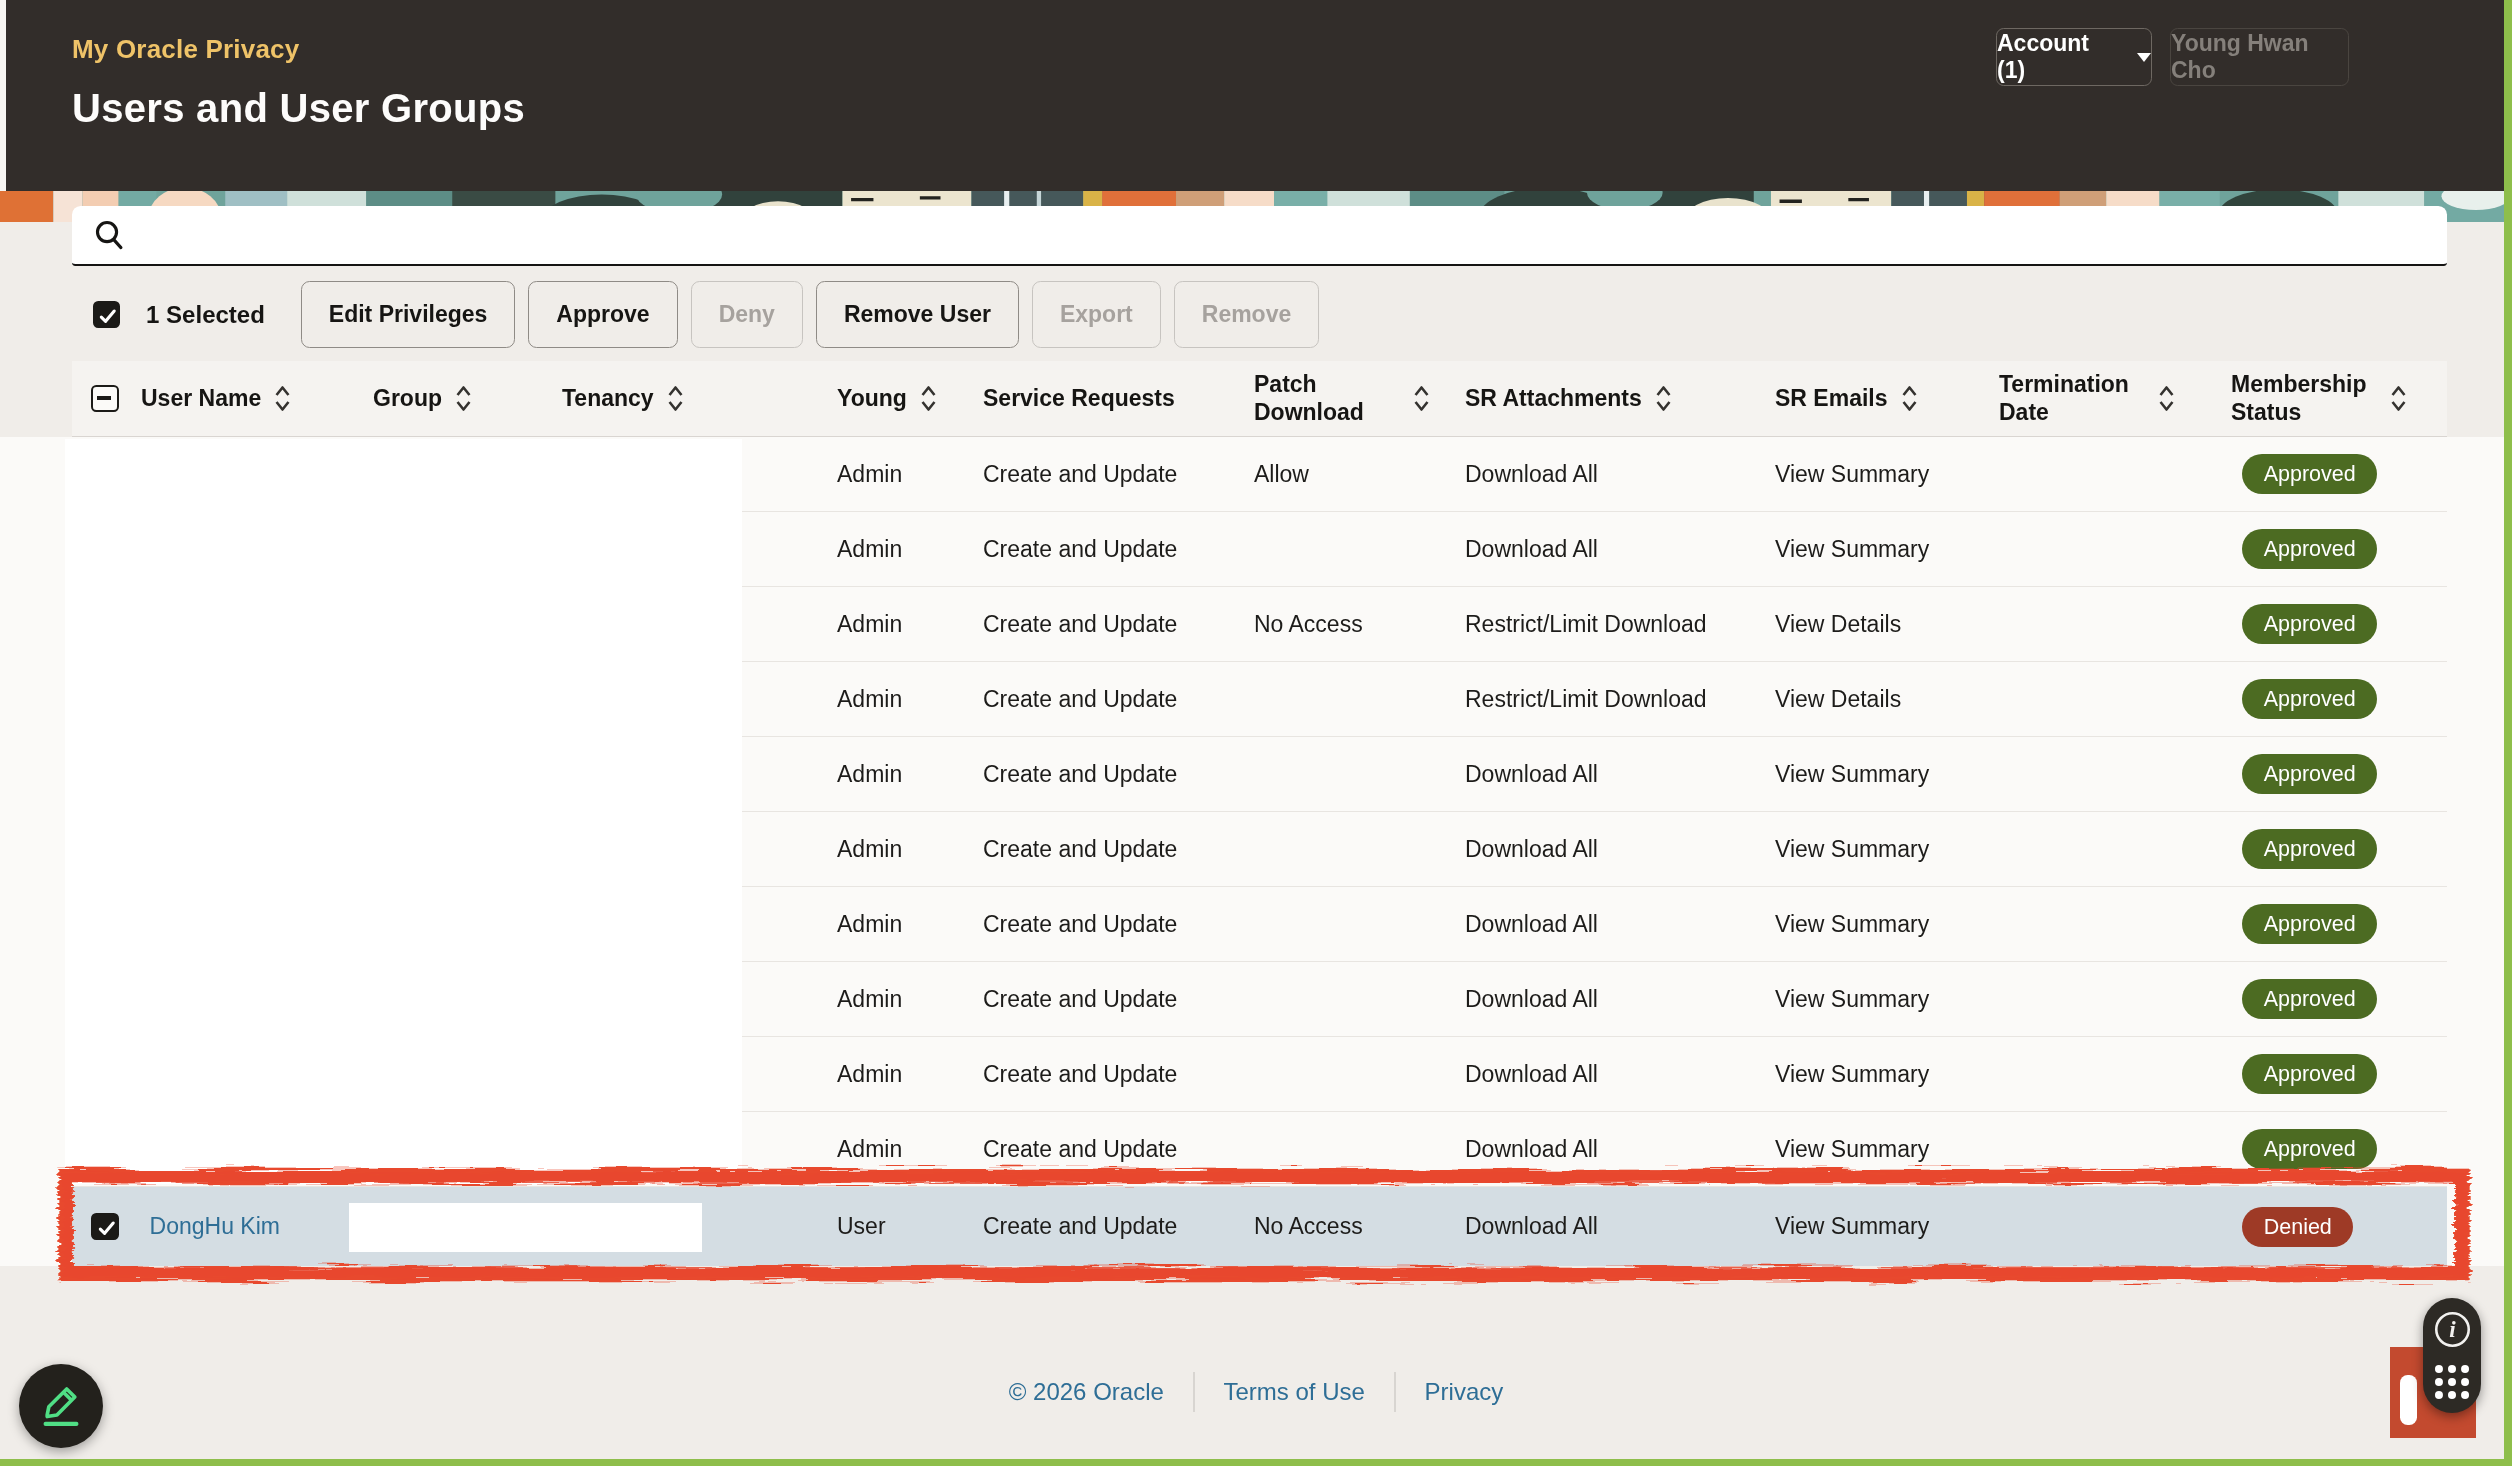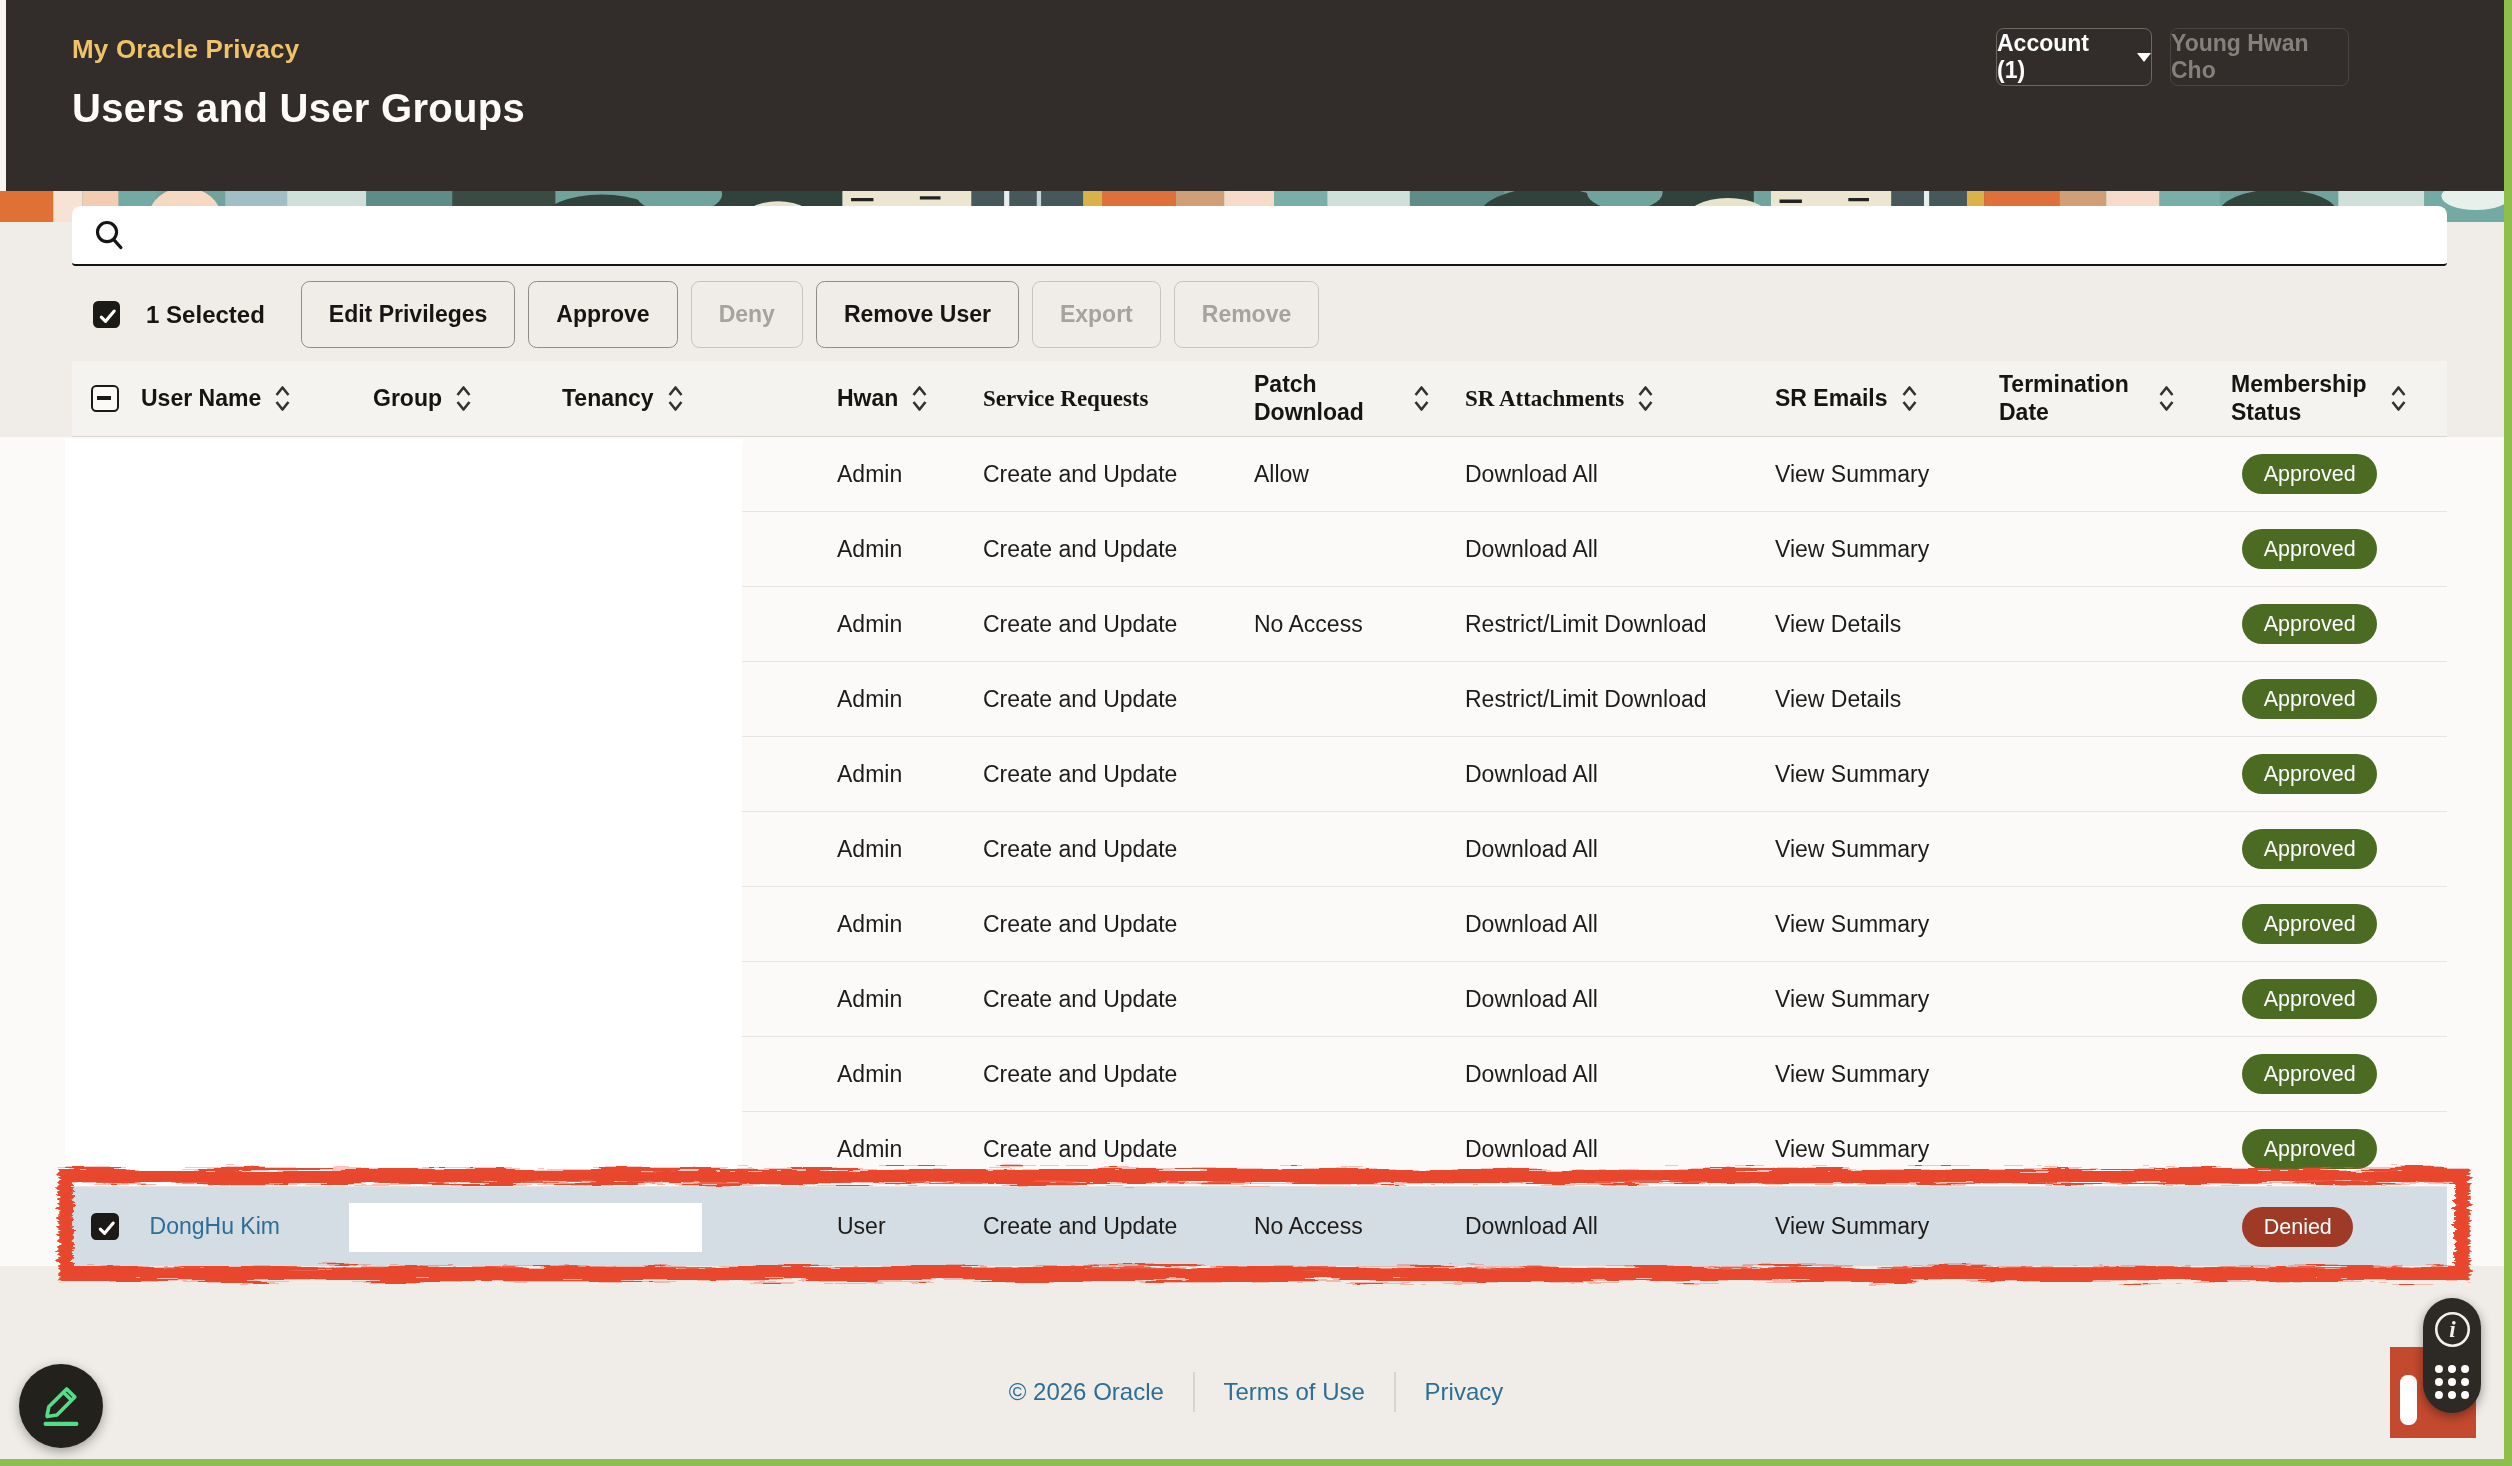--- a/index.html
+++ b/index.html
@@ -38,21 +38,21 @@
   .tb-btn { height:67px; padding:0 27px; border-radius:8.6px; font-size:23px; font-weight:600; font-family:"Liberation Sans",sans-serif; background:transparent; border:1.7px solid #8f8b86; color:#161513; cursor:pointer; white-space:nowrap; }
   .tb-btn.disabled { border-color:#c7c4c0; color:#a6a29e; cursor:default; }
 
   
   .tbl { position:absolute; left:0; top:361px; width:2512px; }
   .grid { margin-left:72px; width:2375px; display:grid; align-items:center;
           grid-template-columns:57px 232px 189px 275px 146px 271px 211px 310px 224px 232px 229px; }
   .thead { height:76px; background:#f5f3f0; border-bottom:1.7px solid #d9d5d1; }
   .th { display:flex; align-items:center; gap:12px; font-size:23px; font-weight:700; color:#161513; padding-left:12px; line-height:1.18; }
   .th .lbl { max-width:146px; }
-  .th .lbl.wide { max-width:275px;font-family:Liberation Serif, serif; }
+  .th .lbl.wide { max-width:275px; }
   .sort { flex:none; }
   .tbody { position:relative; background:#fbfaf8; }
   .row { height:75px; border-bottom:1.7px solid #e8e5e1; position:relative; }
   .cell { font-size:23px; color:#1d1c1a; padding-left:12px; white-space:nowrap; }
   .cell.name { padding-left:20.6px; }
   .cbcell { display:flex; justify-content:flex-start; padding-left:19px; }
   .badge { display:inline-block; height:40px; line-height:40px; border-radius:20px; padding:0 21.5px; font-size:21.5px; font-weight:500; color:#ffffff; margin-left:11.2px; }
   .badge.approved { background:#4c6b22; }
   .badge.denied { background:#9e3a26; }
   .row.selected { height:79px; background:#d4dde3; border-bottom:none; z-index:3; }
@@ -186,21 +186,21 @@
           </svg>
         </div>
         <div class="th">
           <span class="lbl">Tenancy</span>
           <svg class="sort" width="19" height="29" viewBox="0 0 22 34">
             <polyline points="4,13 11,4 18,13" fill="none" stroke="#34322f" stroke-width="3" stroke-linejoin="round"></polyline>
             <polyline points="4,21 11,30 18,21" fill="none" stroke="#34322f" stroke-width="3" stroke-linejoin="round"></polyline>
           </svg>
         </div>
         <div class="th">
-          <span class="lbl">Hwan</span>
+          <span class="lbl">Young</span>
           <svg class="sort" width="19" height="29" viewBox="0 0 22 34">
             <polyline points="4,13 11,4 18,13" fill="none" stroke="#34322f" stroke-width="3" stroke-linejoin="round"></polyline>
             <polyline points="4,21 11,30 18,21" fill="none" stroke="#34322f" stroke-width="3" stroke-linejoin="round"></polyline>
           </svg>
         </div>
         <div class="th">
           <span class="lbl wide">Service Requests</span>
         </div>
         <div class="th">
           <span class="lbl">Patch Download</span>

